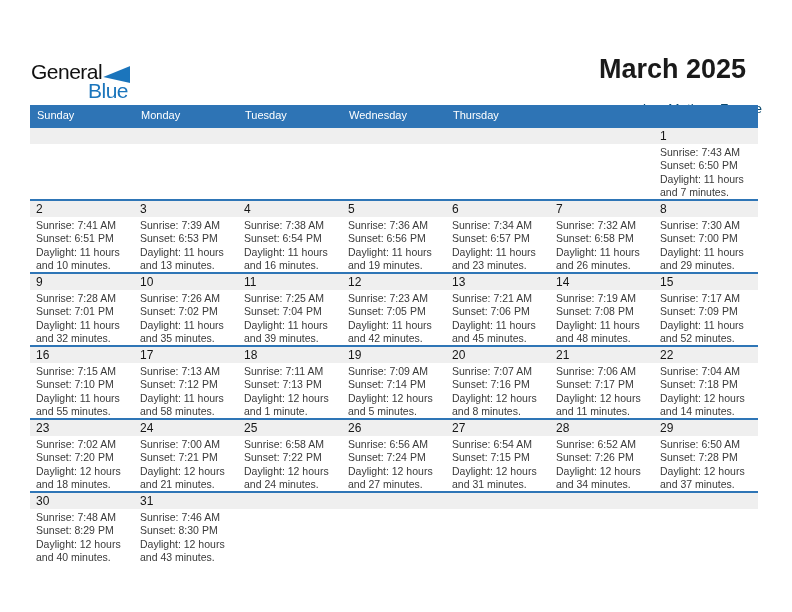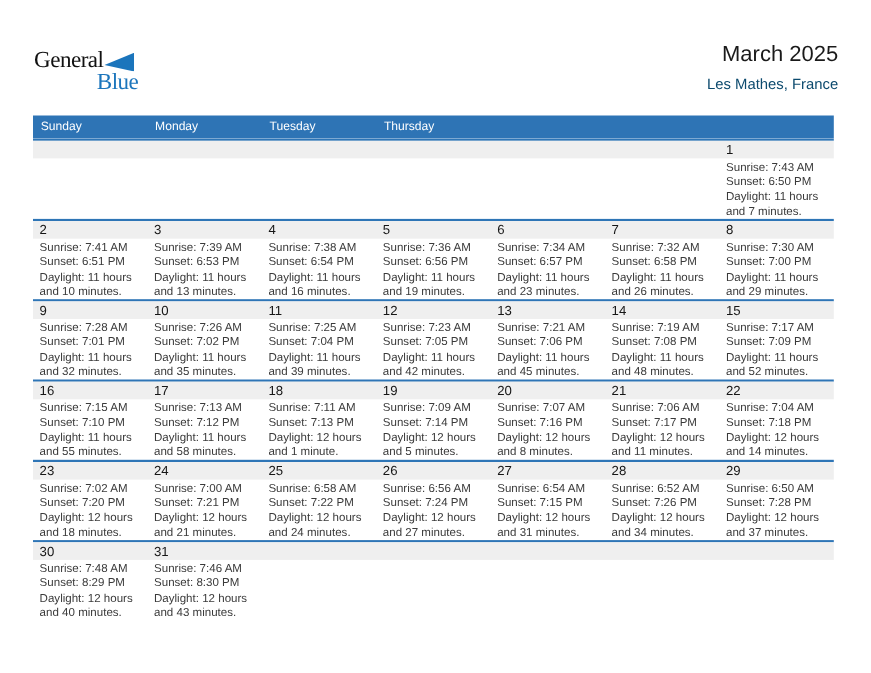--- a/index.html
+++ b/index.html
@@ -2,28 +2,28 @@
 <html><head>
 <meta charset="utf-8">
 <style>
   html,body { margin:0; padding:0; }
   .page {
     position:relative; width:792px; height:612px; background:#ffffff;
     font-family:"Liberation Sans", sans-serif; overflow:hidden;
     --blue:#2E74B5; --sep:#2E75B6; --band:#EFEFEF; --logoblue:#1B75BC;
   }
   
-  .logo { position:absolute; left:31px; top:42px; width:110px;font-family:Liberation Serif, serif; }
+  .logo { position:absolute; left:31px; top:60px; width:110px; }
   .logo-line1 { font-size:21px; color:#111; letter-spacing:-0.5px; display:flex; align-items:flex-start; }
   .logo-tri { display:inline-block; width:27px; height:17px; background:var(--logoblue);
     clip-path:polygon(0 65%, 100% 0, 100% 100%); margin-left:1px; margin-top:6px; }
   .logo-line2 { font-size:21px; color:var(--logoblue); letter-spacing:-0.5px; margin-left:57px; margin-top:-5px; }
   
   .titleblock { position:absolute; right:30px; top:38px; text-align:right; }
-  .month-title { font-size:20px; color:#1a1a1a; font-weight:400; margin:0; }
+  .month-title { font-size:27px; color:#1a1a1a; font-weight:700; margin:16px; }
   .location { font-size:13.5px; color:#0c4a6e; margin-top:8px; }
   
   .calendar { position:absolute; left:30px; top:105px; width:728px; }
   .weekday-header { display:grid; grid-template-columns:repeat(7,1fr); background:var(--blue); height:21px; }
   .weekday-header .wd { color:#ffffff; font-size:11px; line-height:21px; padding-left:7px;
     overflow:hidden; white-space:nowrap; }
   .week { position:relative; display:grid; grid-template-columns:repeat(7,1fr);
     border-top:2px solid var(--sep); height:71px; background:#fff; }
   .week::before { content:""; position:absolute; left:0; top:0; right:0; height:16px; background:var(--band); }
   .cell { position:relative; z-index:1; padding:0 4px 0 6px; }
@@ -47,20 +47,21 @@
   <div class="titleblock">
     <div class="month-title">March 2025</div>
     <div class="location">Les Mathes, France</div>
   </div>
 
   <div class="calendar">
     <div class="weekday-header">
       <div class="wd">Sunday</div>
       <div class="wd">Monday</div>
       <div class="wd">Tuesday</div>
+      <div class="wd">Wednesday</div>
       <div class="wd">Thursday</div>
     </div>
     <div id="weeks-container">
         <div class="week">
           <div class="cell"></div>
           <div class="cell"></div>
           <div class="cell"></div>
           <div class="cell"></div>
           <div class="cell"></div>
           <div class="cell"></div>

